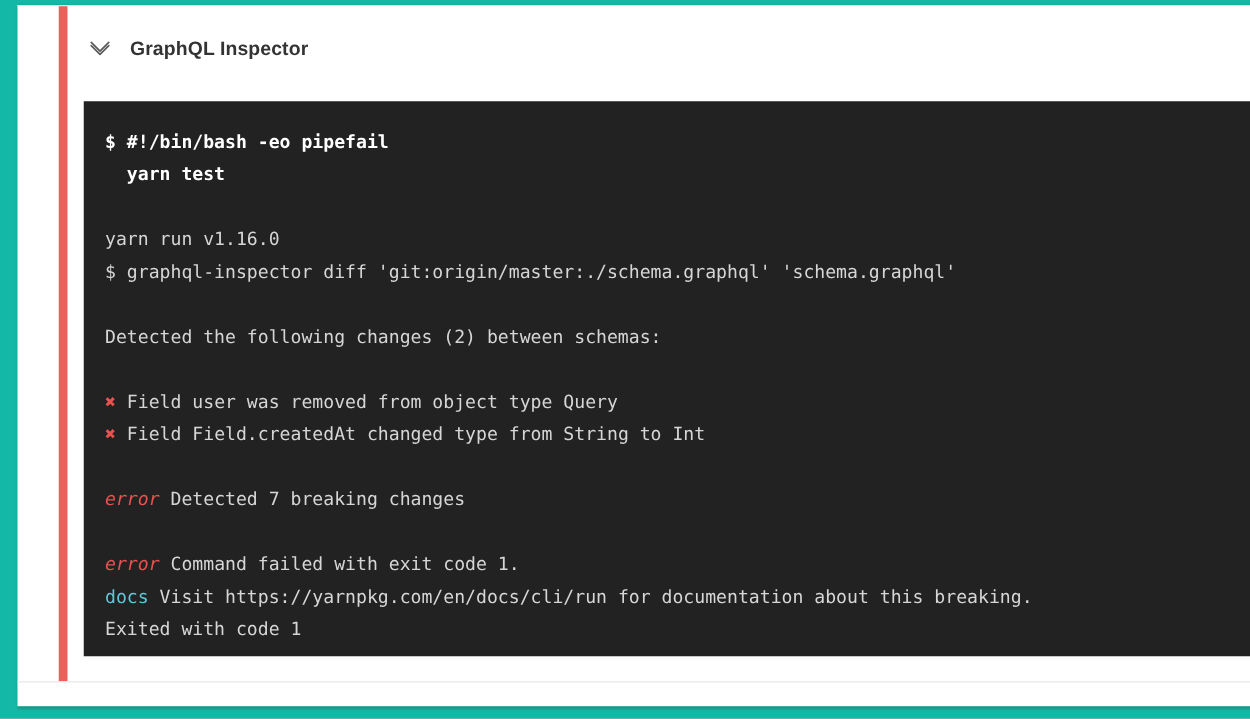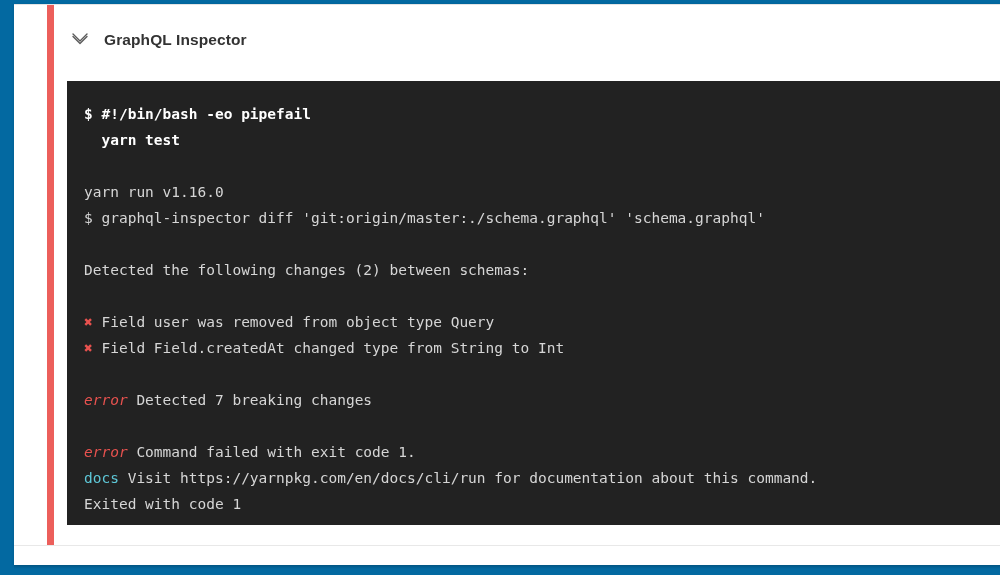--- a/index.html
+++ b/index.html
@@ -12,21 +12,21 @@
     background: #eeeeee;
     font-family: "Liberation Sans", sans-serif;
     overflow: hidden;
   }
 
   
   .page {
     position: relative;
     width: 1000px;
     height: 575px;
-    background: #0369a1;
+    background: #14b8a6;
   }
   .card {
     position: absolute;
     left: 14px;
     top: 4px;
     width: 1000px;            
     height: 561px;
     background: #ffffff;
     border-top: 1px solid #e4e4e4;
     box-shadow: 0 1px 3px rgba(0,0,0,0.14);
@@ -145,21 +145,21 @@
           <div class="term-line">$ graphql-inspector diff 'git:origin/master:./schema.graphql' 'schema.graphql'</div>
           <div class="term-line blank"> </div>
           <div class="term-line">Detected the following changes (2) between schemas:</div>
           <div class="term-line blank"> </div>
           <div class="term-line"><span class="tok-x">✖</span><span class="tok-txt"> Field user was removed from object type Query</span></div>
           <div class="term-line"><span class="tok-x">✖</span><span class="tok-txt"> Field Field.createdAt changed type from String to Int</span></div>
           <div class="term-line blank"> </div>
           <div class="term-line"><span class="tok-err">error</span><span class="tok-txt"> Detected 7 breaking changes</span></div>
           <div class="term-line blank"> </div>
           <div class="term-line"><span class="tok-err">error</span><span class="tok-txt"> Command failed with exit code 1.</span></div>
-          <div class="term-line"><span class="tok-info">docs</span><span class="tok-txt"> Visit https://yarnpkg.com/en/docs/cli/run for documentation about this command.</span></div>
+          <div class="term-line"><span class="tok-info">docs</span><span class="tok-txt"> Visit https://yarnpkg.com/en/docs/cli/run for documentation about this breaking.</span></div>
           <div class="term-line">Exited with code 1</div>
         </div>
     </div>
 
     <div class="footer-divider"></div>
 
   </div>
 
   <div class="card-shadow-bottom"></div>
 

